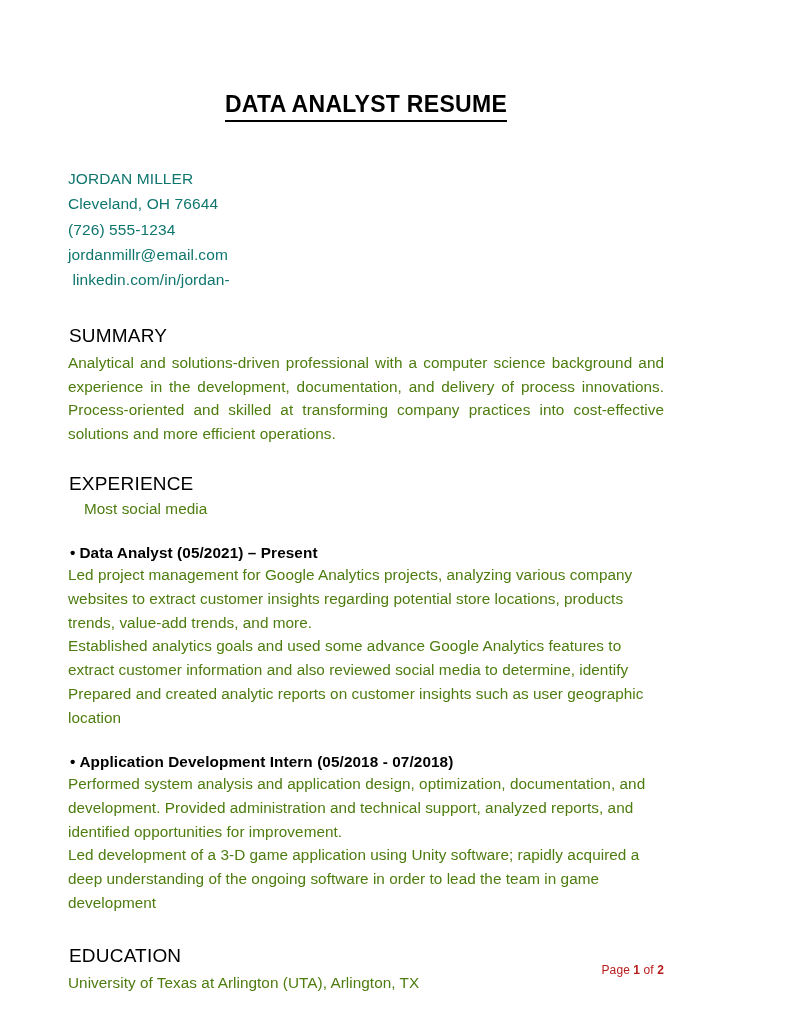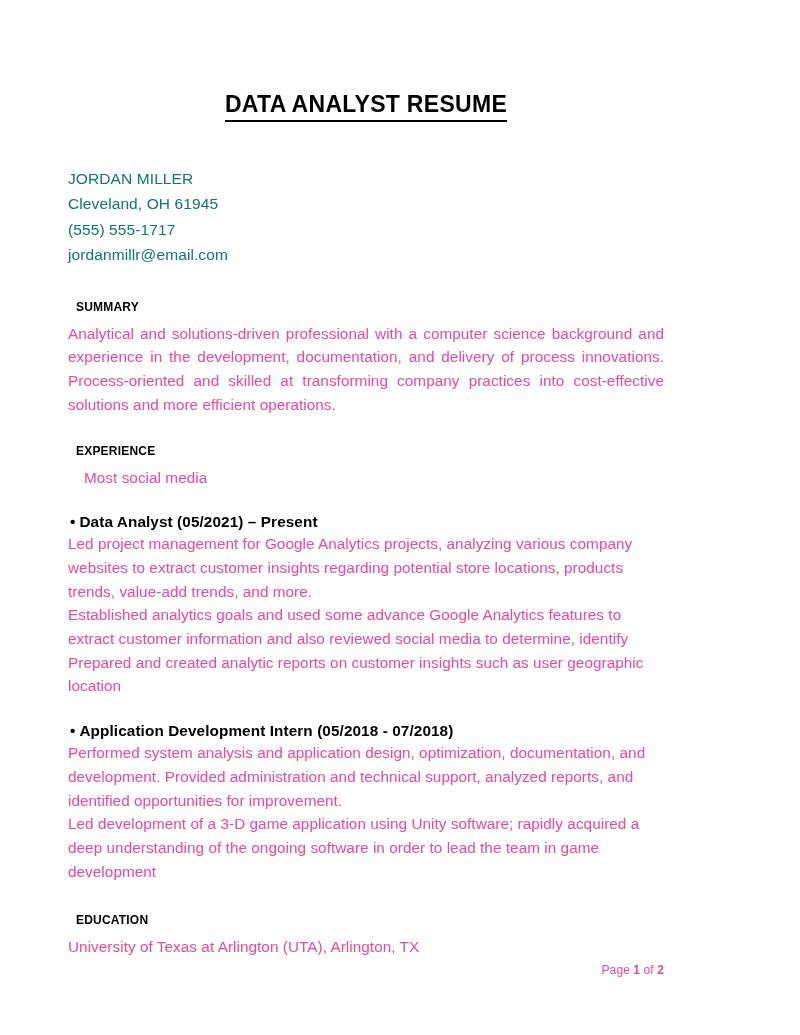--- a/index.html
+++ b/index.html
@@ -45,31 +45,31 @@
     margin-top: 44px;
     font-size: 15.5px;
     line-height: 1.62;
     color: #0f766e;
     letter-spacing: 0.1px;
   }
   .contact div { white-space: pre; }
 
   
   .section-heading {
-    font-size: 12px;
-    font-weight: bold;
+    font-size: 19px;
+    font-weight: normal;
     letter-spacing: 0.2px;
-    margin: 8px;
+    margin: 1px;
   }
 
   
   .body-text {
     font-size: 15.3px;
     line-height: 1.55;
-    color: #ec4899;
+    color: #4d7c0f;
     margin: 0;
     letter-spacing: 0.05px;
   }
   .justify { text-align: justify; }
 
   .block-summary { margin-top: 33px; }
   .block-summary .body { margin-top: 4px; }
 
   .block-experience { margin-top: 27px; }
   .block-experience .body { margin-top: 2px; margin-left: 16px; }
@@ -86,39 +86,40 @@
 
   .block-education { margin-top: 30px; }
   .block-education .body { margin-top: 4px; }
 
   
   .footer {
     position: absolute;
     right: 68px;
     bottom: 58px;
     font-size: 12px;
-    color: #ec4899;
+    color: #b91c1c;
     letter-spacing: 0.1px;
   }
   .footer b { font-weight: bold; }
 </style>
 </head>
 <body>
 
 <div class="page">
 
   <h1 class="doc-title">
     <span class="rule">DATA ANALYST RESUME</span>
   </h1>
 
   <div class="contact">
     <div>JORDAN MILLER</div>
-    <div>Cleveland, OH 61945</div>
-    <div>(555) 555-1717</div>
+    <div>Cleveland, OH 76644</div>
+    <div>(726) 555-1234</div>
     <div>jordanmillr@email.com</div>
+    <div> linkedin.com/in/jordan-</div>
   </div>
 
   <section class="block-summary">
     <h2 class="section-heading">SUMMARY</h2>
     <p class="body-text justify body">Analytical and solutions-driven professional with a computer science background and experience in the development, documentation, and delivery of process innovations. Process-oriented and skilled at transforming company practices into cost-effective solutions and more efficient operations.</p>
   </section>
 
   <section class="block-experience">
     <h2 class="section-heading">EXPERIENCE</h2>
     <p class="body-text body">Most social media</p>

